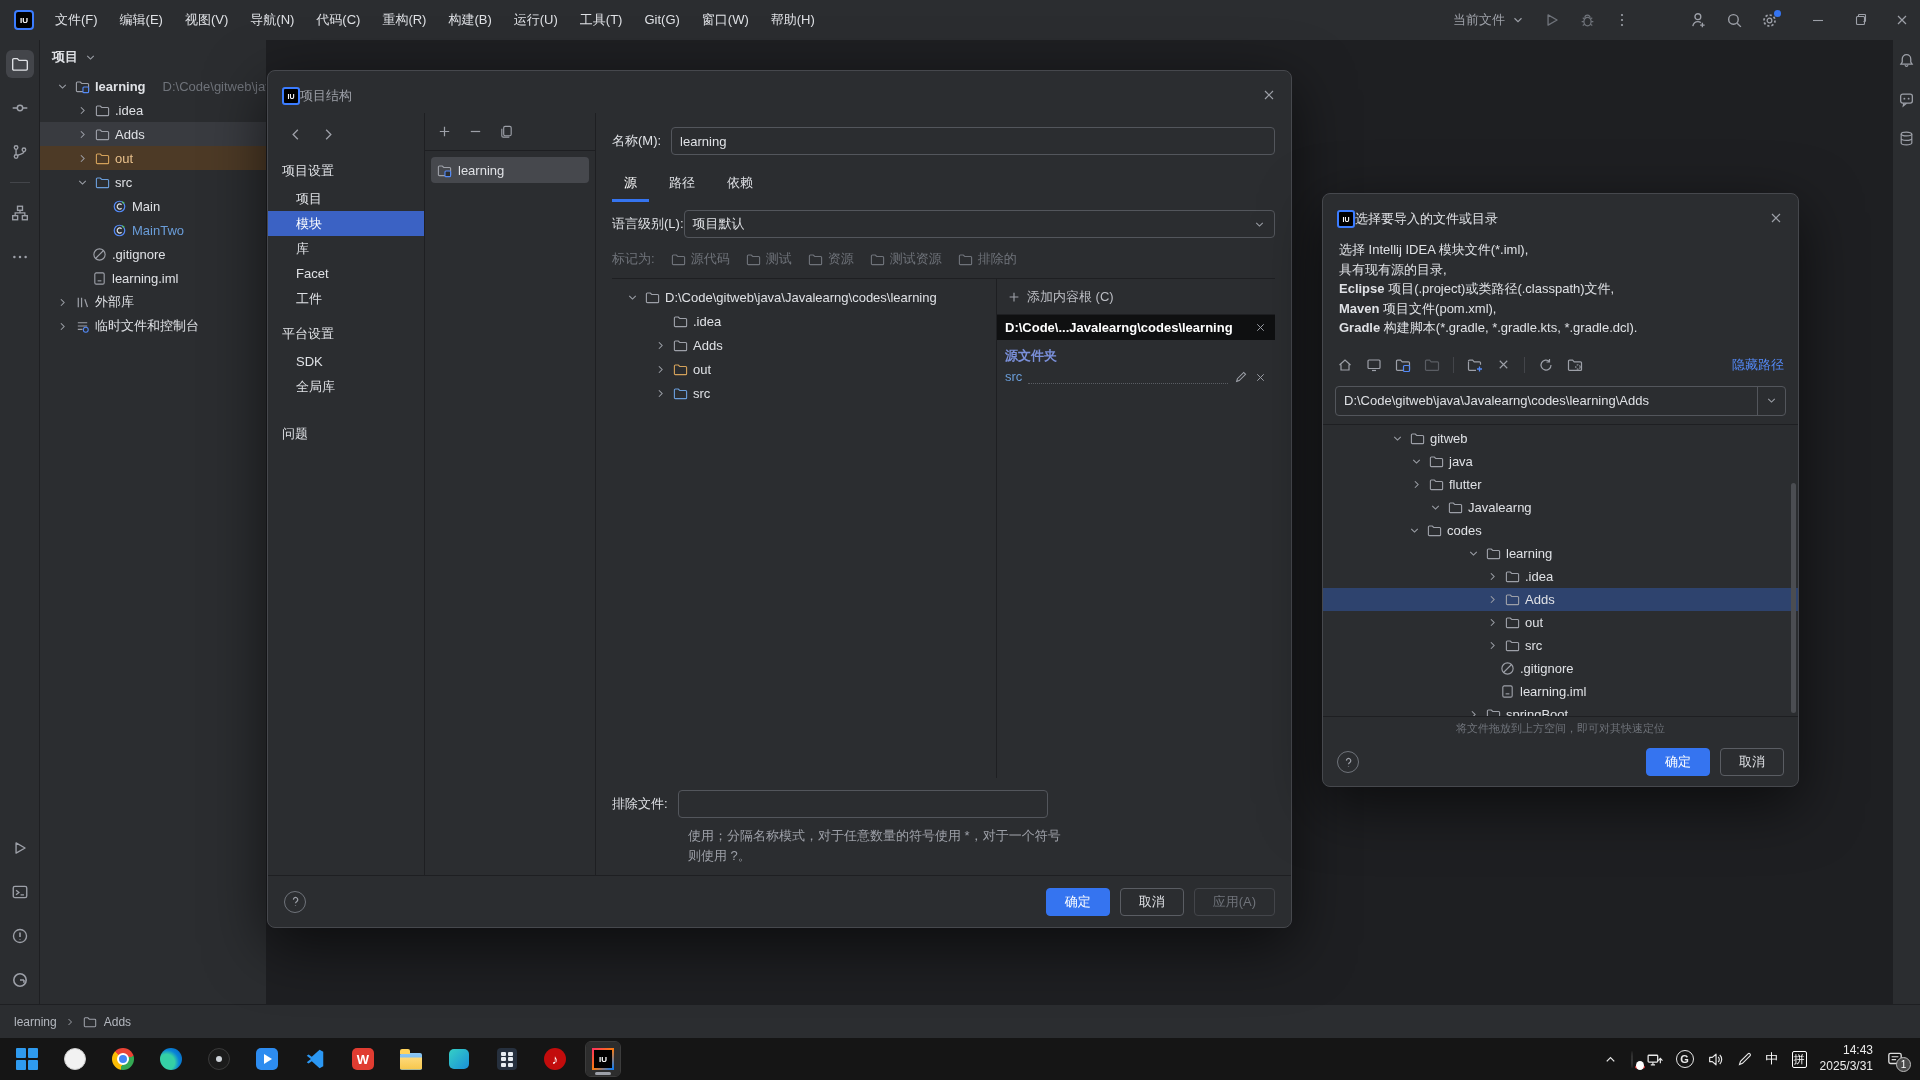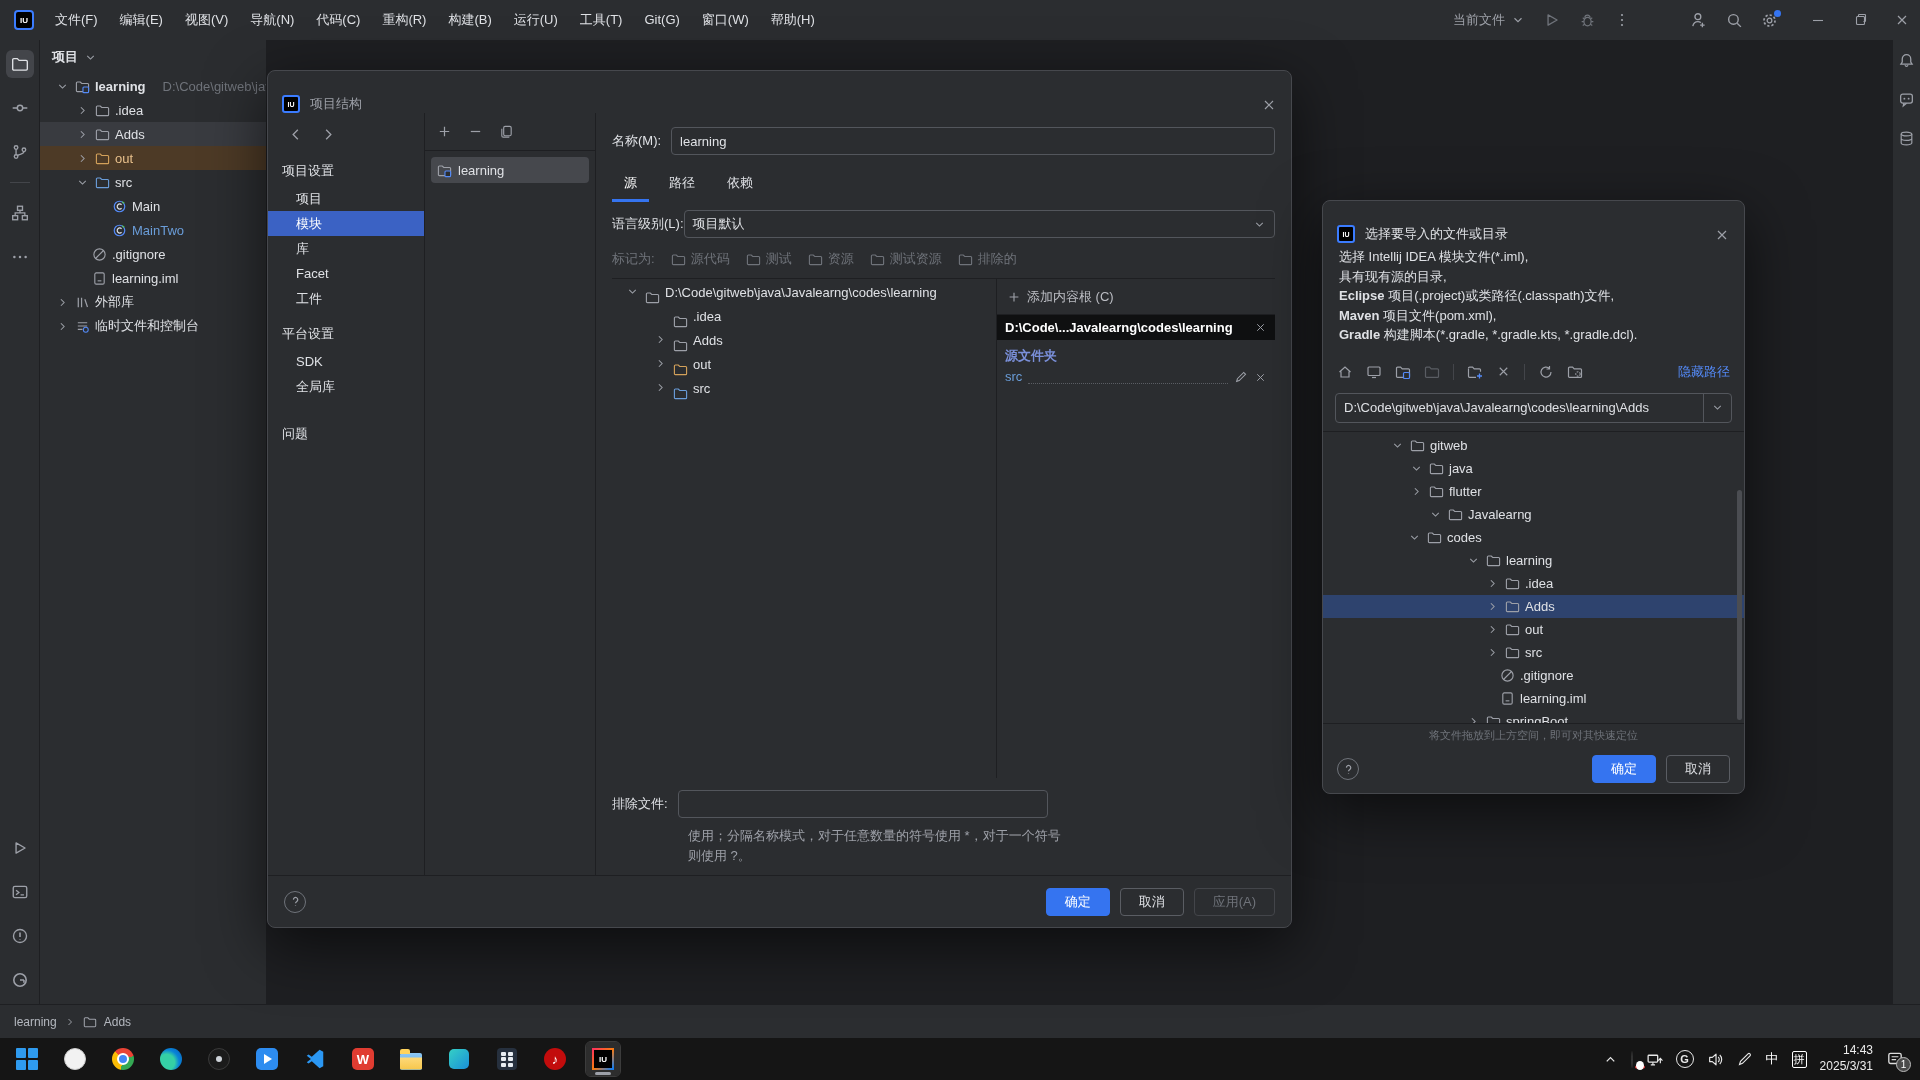--- a/index.html
+++ b/index.html
@@ -34,21 +34,21 @@
   .pp-header{height:34px;display:flex;align-items:center;gap:6px;padding:0 12px;font-weight:bold}
   .prow{height:24px;display:flex;align-items:center;gap:5px;white-space:nowrap;overflow:hidden}
   .prow .chev{width:16px;flex:none;display:flex;justify-content:center;color:#9da0a8}
   .prow.selgray{background:#393b40}
   .prow.selbrown{background:#4d3a26}
   .pp-path{color:#6f737a;margin-left:12px}
   .blue{color:#6a9dd9}
 
   
   .dialog{position:absolute;background:#2b2d30;border:1px solid #46484d;border-radius:8px;box-shadow:0 18px 60px rgba(0,0,0,.6);display:flex;flex-direction:column;z-index:5}
-  .dlg-title{height:42px;flex:none;display:flex;align-items:flex-end;gap:10px;padding:0 14px}
+  .dlg-title{height:42px;flex:none;display:flex;align-items:flex-start;padding:16px 14px}
   .dlg-ico{width:18px;height:18px;border-radius:3px;background:#000;border:2px solid #3b7cff;color:#fff;font-size:7px;font-weight:bold;display:flex;align-items:center;justify-content:center}
   .btn{height:28px;padding:0 18px;border-radius:4px;font-size:13px;display:inline-flex;align-items:center;justify-content:center;cursor:default}
   .btn.primary{background:#3574f0;color:#fff;border:1px solid #3574f0}
   .btn.ghost{border:1px solid #5a5d63;color:#dfe1e5;background:transparent}
   .btn.disabled{border:1px solid #43454a;color:#6f737a;background:transparent}
   .helpcirc{width:22px;height:22px;border-radius:50%;border:1px solid #6f737a;color:#9da0a8;display:flex;align-items:center;justify-content:center}
   .txt{background:#2b2d30;border:1px solid #53565c;border-radius:4px;height:28px;color:#dfe1e5;font-size:13px;padding:0 8px;font-family:"Liberation Sans",sans-serif;outline:none}
 
   
   .ps{left:267px;top:70px;width:1025px;height:858px}
@@ -69,39 +69,39 @@
   .tabs{display:flex;gap:8px;margin-top:10px}
   .tab{padding:9px 12px 7px;color:#dfe1e5;border-bottom:3px solid transparent}
   .tab.on{border-bottom-color:#3574f0;color:#fff}
   .lang-row{display:flex;align-items:center;gap:0;margin-top:8px}
   .combo{flex:1;height:28px;border:1px solid #53565c;border-radius:4px;display:flex;align-items:center;padding:0 8px;gap:8px}
   .combo .val{flex:1}
   .mark-row{display:flex;align-items:center;gap:16px;margin-top:12px;color:#6f737a}
   .markbtn{display:flex;align-items:center;gap:5px;color:#6f737a}
   .ps-content{flex:1;display:flex;margin-top:10px;border-top:1px solid #1e1f22;min-height:0}
   .ps-tree{flex:1;padding-top:6px;border-right:1px solid #1e1f22}
-  .trow{height:24px;display:flex;gap:5px;white-space:nowrap}
+  .trow{height:24px;display:flex;align-items:center;gap:5px;white-space:nowrap}
   .trow .chev{width:16px;flex:none;display:flex;justify-content:center;color:#9da0a8}
   .trow .sp{width:16px;flex:none}
   .ps-right{width:278px;flex:none;display:flex;flex-direction:column}
   .addroot{height:36px;display:flex;align-items:center;gap:6px;padding:0 10px;color:#bcbec4;border-bottom:1px solid #1e1f22}
   .rp-header{height:25px;background:#0f1011;display:flex;align-items:center;padding:0 8px;font-weight:bold;color:#fff}
   .rp-header .x{margin-left:auto;color:#9da0a8}
   .rp-sec{padding:7px 8px 2px;color:#7a8fd9;font-weight:bold}
   .rp-item{display:flex;align-items:flex-end;gap:6px;padding:2px 8px;color:#6a9dd9}
   .rp-leader{flex:1;border-bottom:1px dotted #5a5d63;height:12px}
   .exclude-block{flex:none;padding:12px 0 10px}
   .exclude-row{display:flex;align-items:center;gap:10px}
   .exclude-row input{width:370px}
   .exclude-help{color:#9da0a8;margin:8px 0 0 76px;line-height:1.5;font-size:13px}
   .ps-footer{flex:none;height:52px;border-top:1px solid #1e1f22;display:flex;align-items:center;padding:0 16px;gap:10px}
   .ps-footer .spacer{flex:1}
 
   
-  .imp{left:1322px;top:200px;width:423px;height:594px}
+  .imp{left:1322px;top:193px;width:477px;height:594px}
   .imp-desc{padding:4px 16px 10px;line-height:1.5}
   .imp-desc b{font-weight:bold}
   .imp-tools{height:34px;display:flex;align-items:center;gap:13px;padding:0 14px}
   .imp-tools .v{width:1px;height:16px;background:#43454a}
   .imp-tools .link{margin-left:auto;color:#548af7}
   .pathbar{margin:4px 12px 8px;height:30px;border:1px solid #53565c;border-radius:4px;display:flex;align-items:center}
   .pathbar .val{flex:1;padding:0 8px;white-space:nowrap;overflow:hidden}
   .pathbar .dd{width:28px;align-self:stretch;border-left:1px solid #53565c;display:flex;align-items:center;justify-content:center;color:#9da0a8}
   .imp-tree{flex:1;position:relative;overflow:hidden;min-height:0;border-top:1px solid #1e1f22;border-bottom:1px solid #1e1f22;padding-top:2px}
   .irow{height:23px;display:flex;align-items:center;gap:5px;white-space:nowrap}

